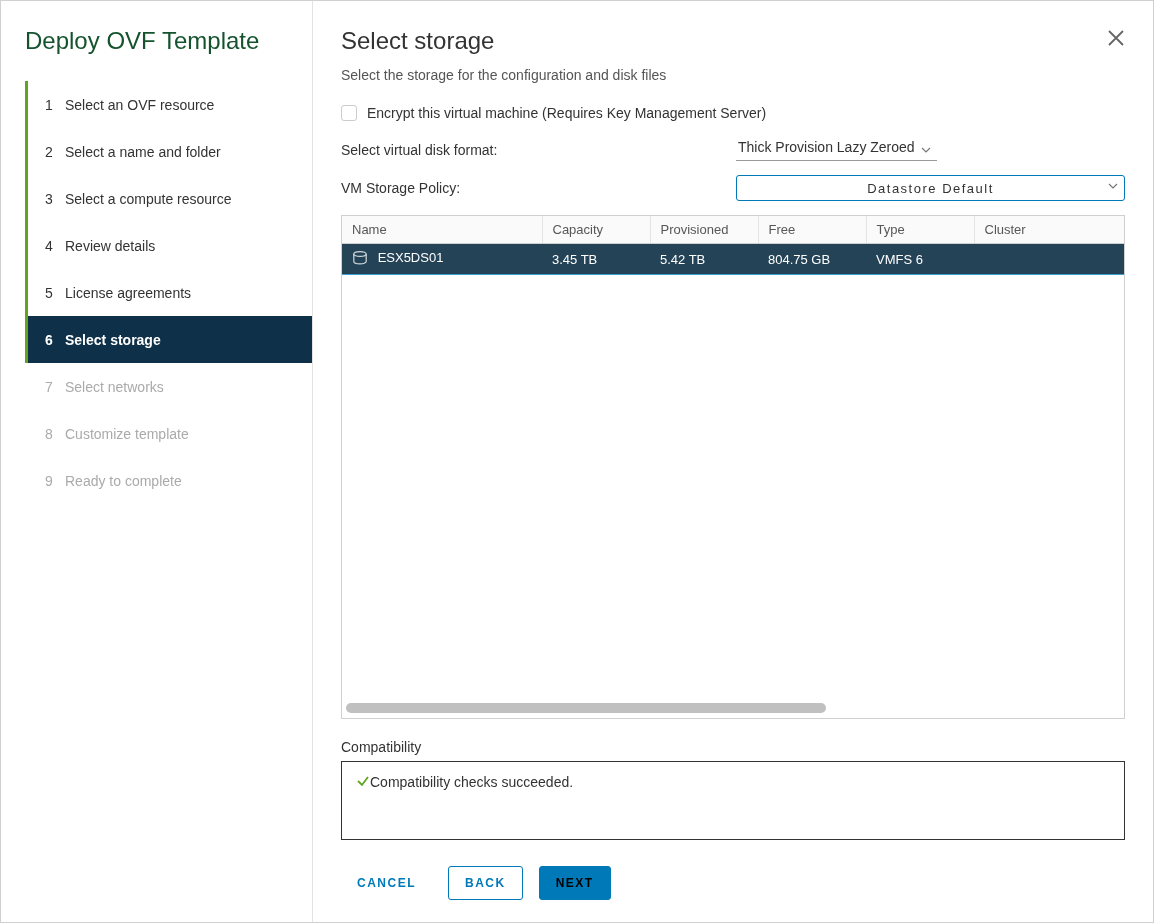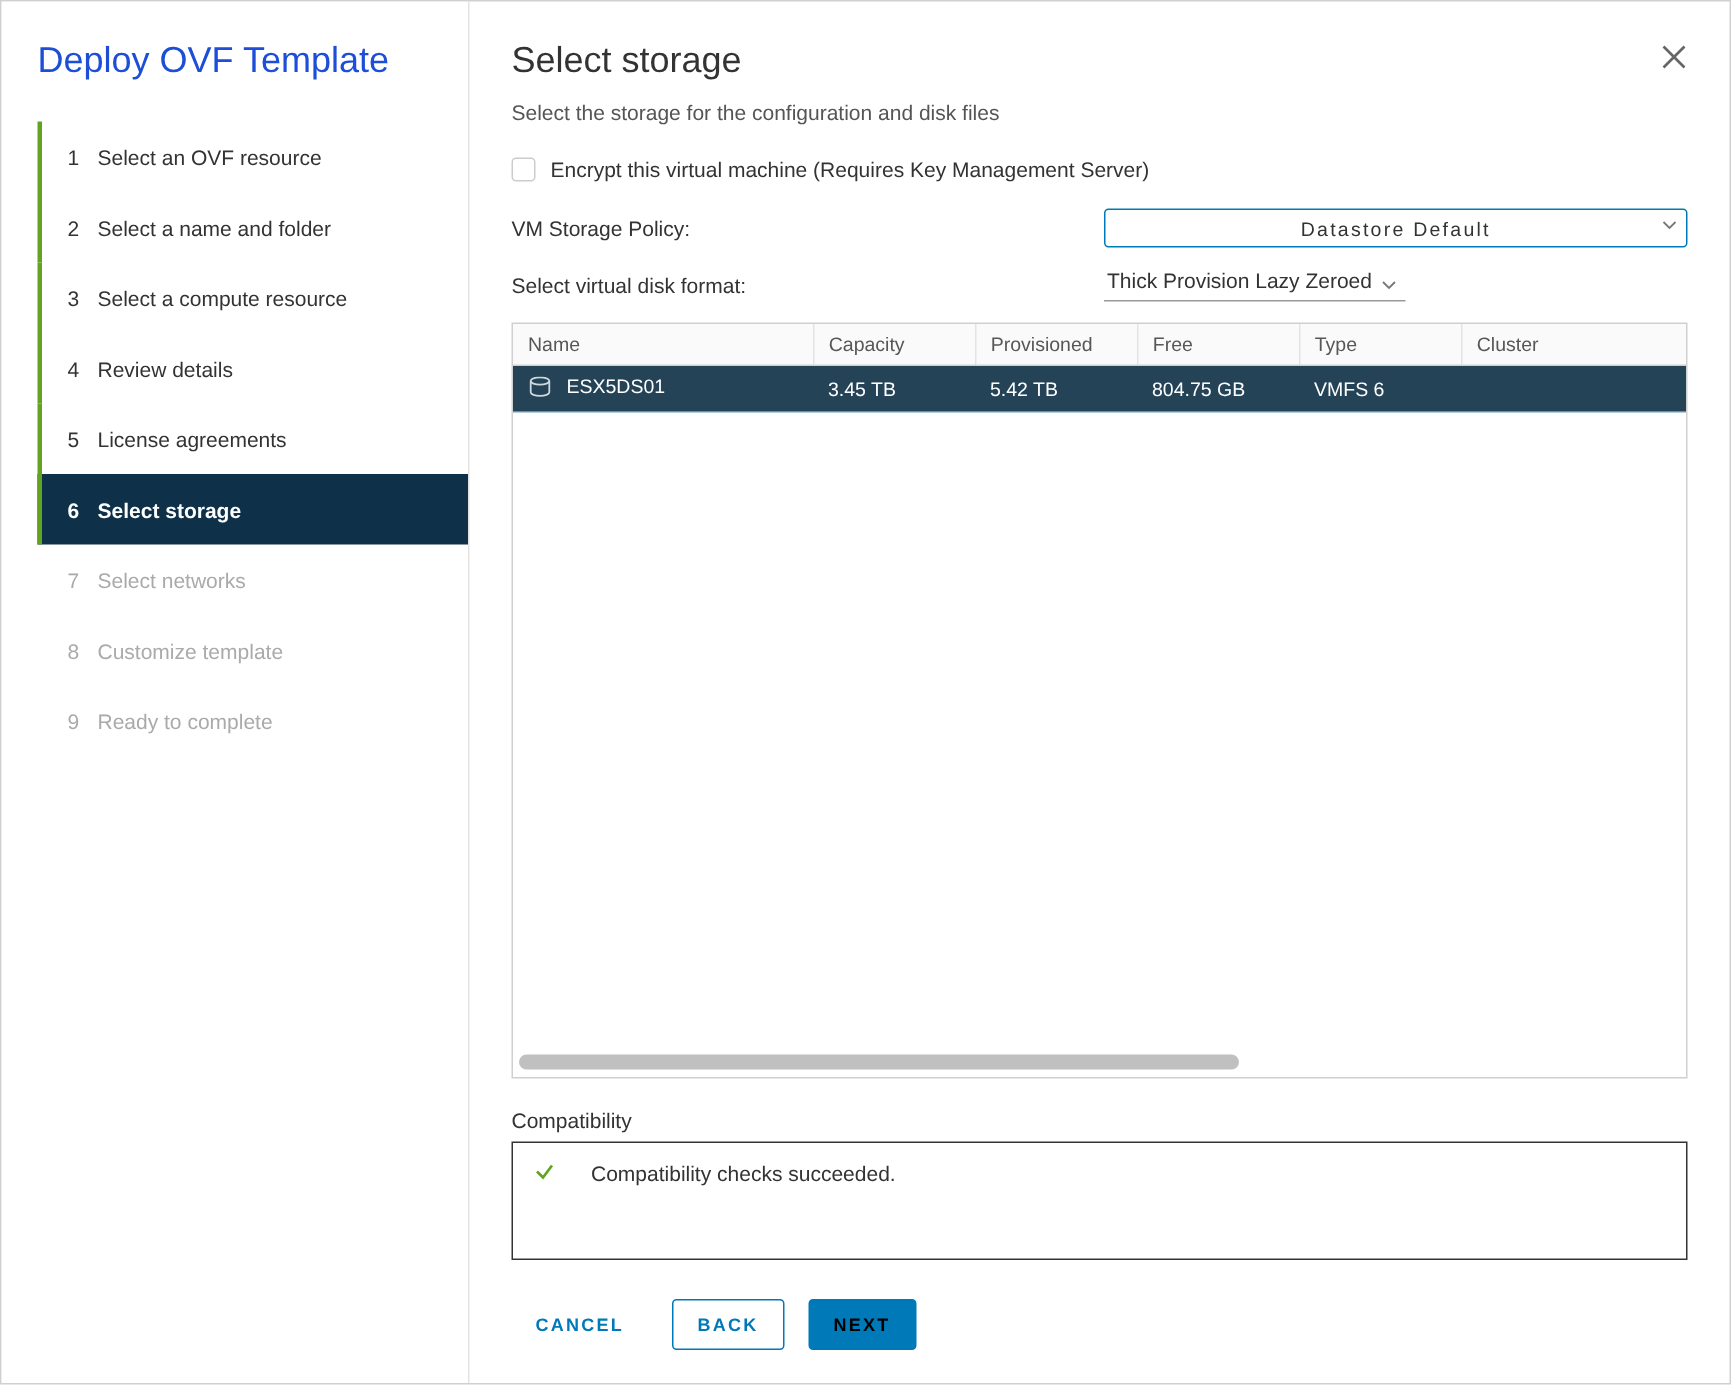--- a/index.html
+++ b/index.html
@@ -20,21 +20,21 @@
     .sidebar {
       width: 312px;
       flex: 0 0 312px;
       border-right: 1px solid #e3e3e3;
       padding-top: 26px;
       background: #fff;
     }
     .sidebar-title {
       font-size: 24px;
       font-weight: 400;
-      color: #1d4ed8;
+      color: #14532d;
       padding: 0 24px 26px 24px;
     }
     .steps {
       list-style: none;
       padding-left: 24px;
     }
     .step {
       position: relative;
       height: 47px;
       display: flex;
@@ -200,21 +200,21 @@
     .compat-label {
       margin-top: 20px;
       margin-bottom: 6px;
       color: #333;
     }
     .compat-box {
       border: 1px solid #333;
       height: 82px;
       padding: 12px 14px;
     }
-    .compat-inner { display: flex; align-items: center; gap: 24px; }
+    .compat-inner { display: flex; align-items: center; gap: 0; }
 
     
     .footer {
       margin-top: 26px;
       display: flex;
       justify-content: flex-start;
       gap: 16px;
       align-items: center;
     }
     .btn {
@@ -284,35 +284,35 @@
 
   <h2 class="page-title">Select storage</h2>
   <p class="page-subtitle">Select the storage for the configuration and disk files</p>
 
   <div class="encrypt-row">
     <span class="chk"></span>
     <span>Encrypt this virtual machine (Requires Key Management Server)</span>
   </div>
 
   <div class="form-row">
-    <span class="form-label">VM Storage Policy:</span>
-    <span class="policy-select">
-      <span>Datastore Default</span>
+    <span class="form-label">Select virtual disk format:</span>
+    <span class="disk-format-select">
+      <span>Thick Provision Lazy Zeroed</span>
       <span class="caret">
         <svg width="10" height="10" viewBox="0 0 10 10">
             <path d="M1 3 L5 7 L9 3" fill="none" stroke="#777" stroke-width="1.2"></path>
           </svg>
       </span>
     </span>
   </div>
 
   <div class="form-row">
-    <span class="form-label">Select virtual disk format:</span>
-    <span class="disk-format-select">
-      <span>Thick Provision Lazy Zeroed</span>
+    <span class="form-label">VM Storage Policy:</span>
+    <span class="policy-select">
+      <span>Datastore Default</span>
       <span class="caret">
         <svg width="10" height="10" viewBox="0 0 10 10">
             <path d="M1 3 L5 7 L9 3" fill="none" stroke="#777" stroke-width="1.2"></path>
           </svg>
       </span>
     </span>
   </div>
 
   <div class="table-wrap">
     <table>

